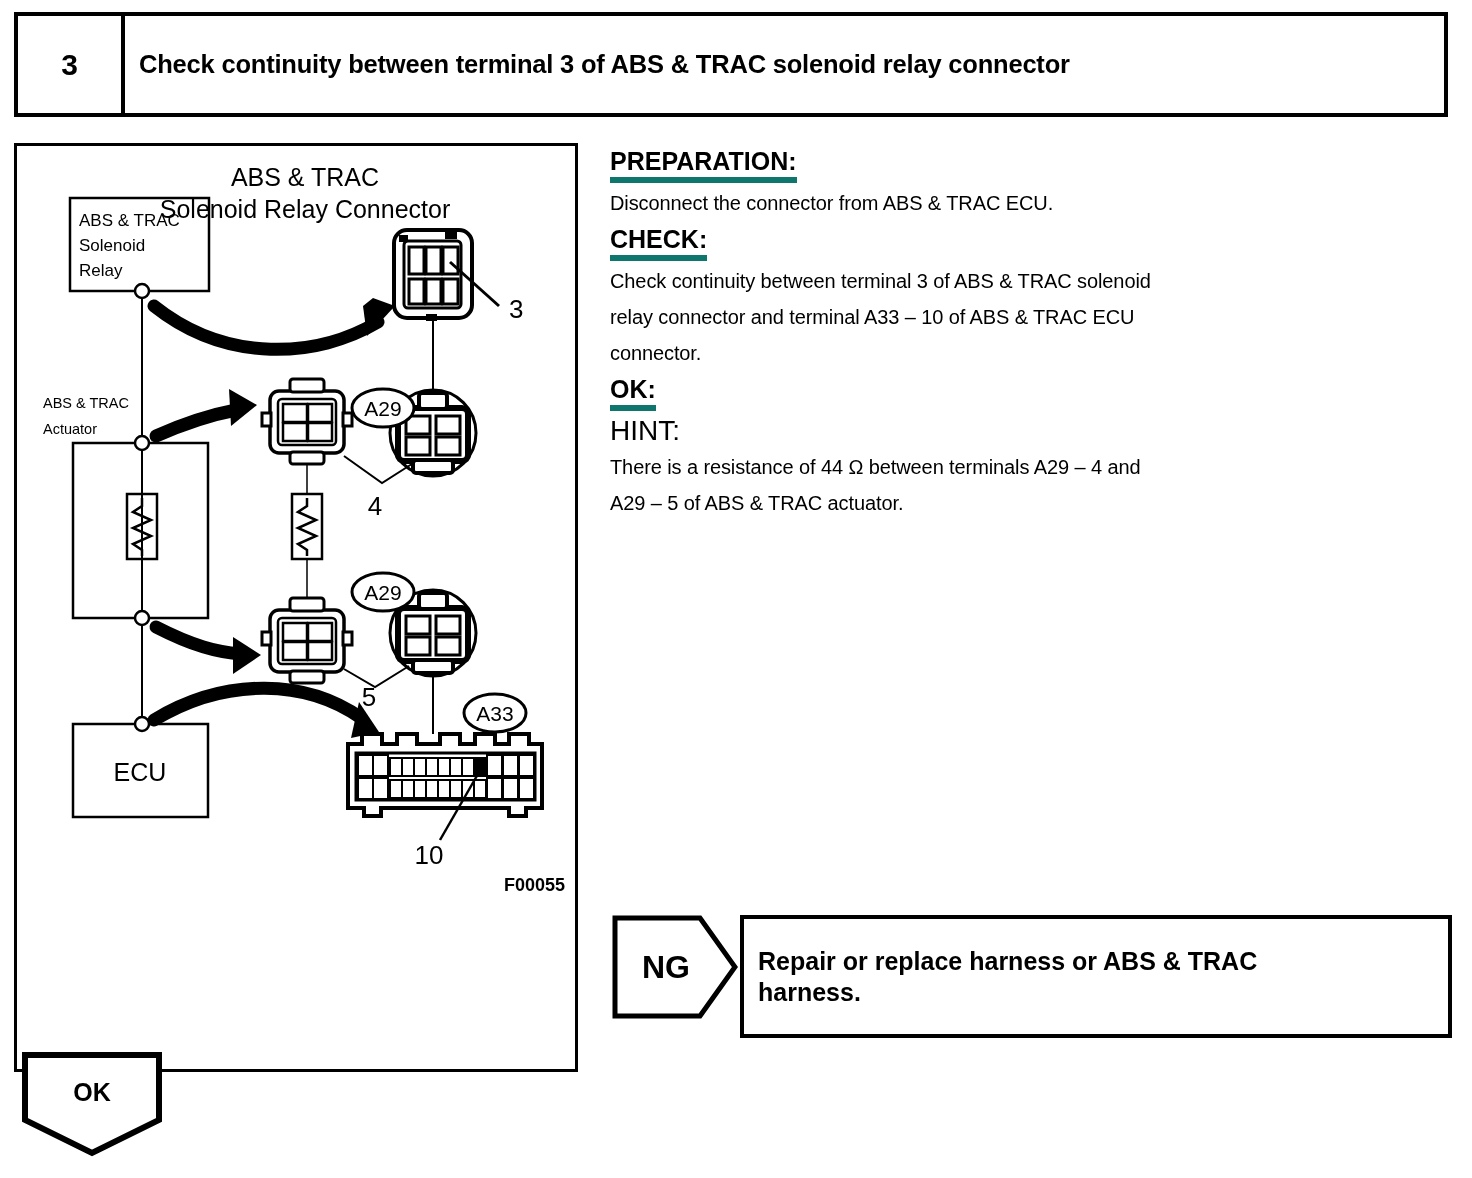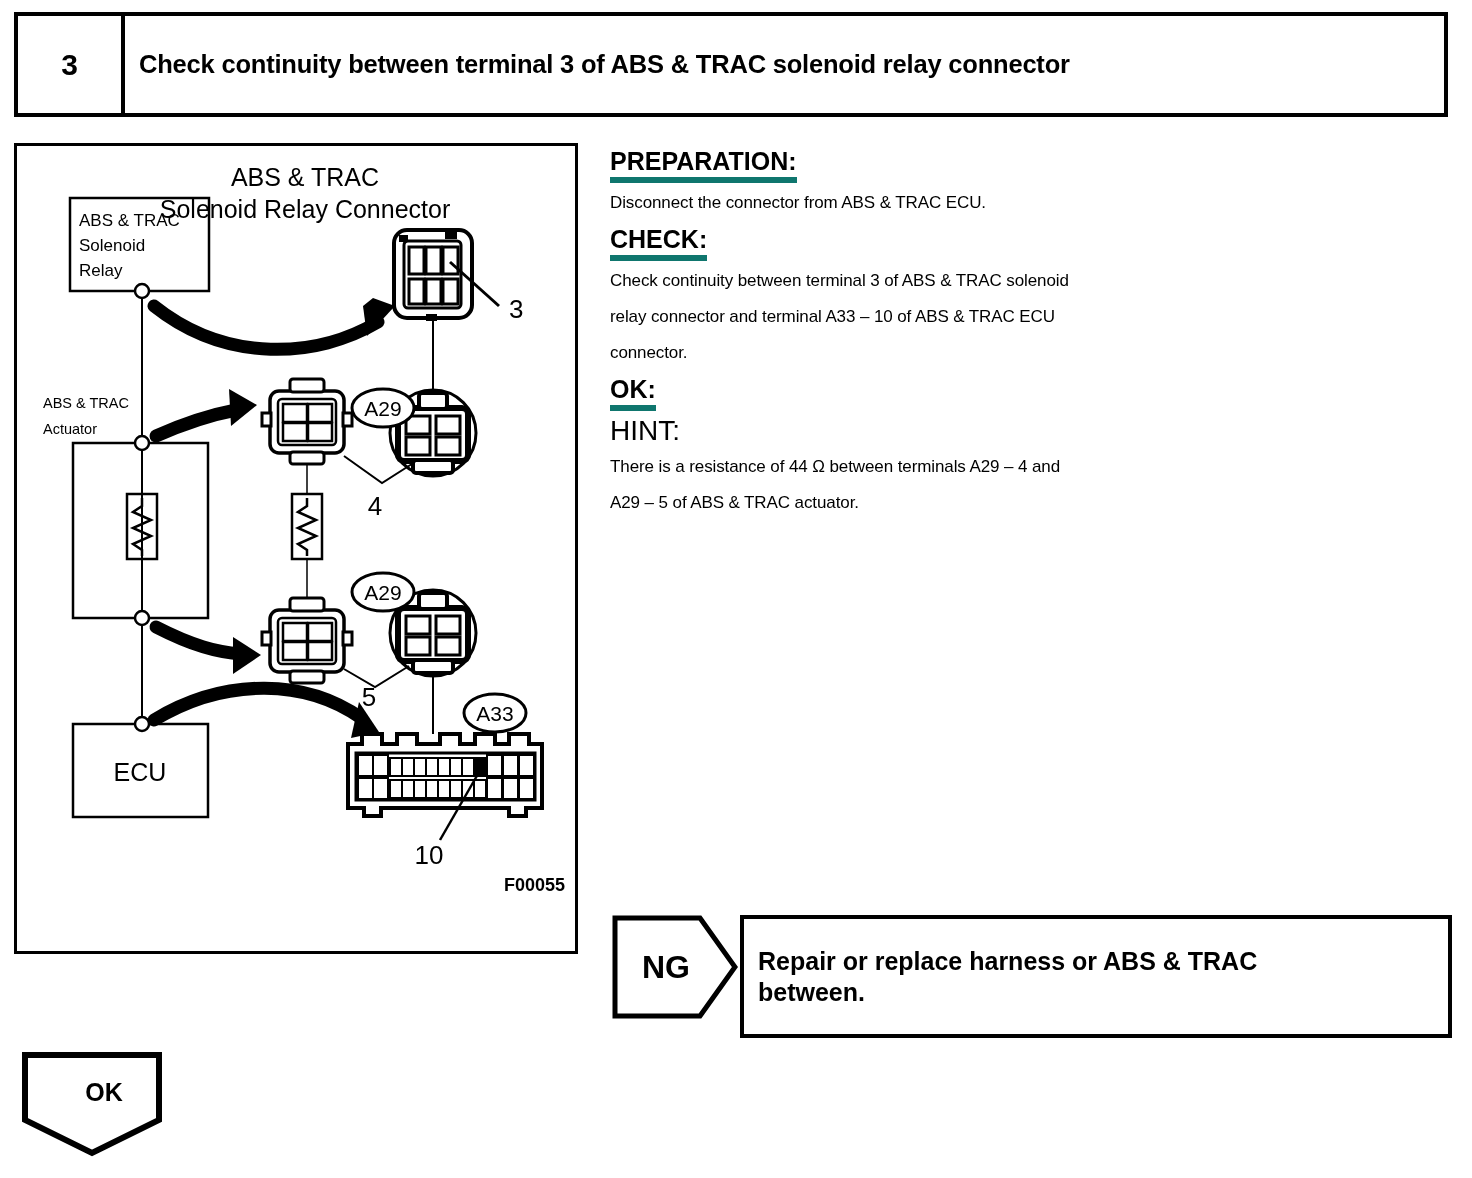--- a/index.html
+++ b/index.html
@@ -50,21 +50,21 @@
     line-height: 31px;
     letter-spacing: -0.2px;
   }
 
   
   #diagram-panel {
     position: absolute;
     left: 14px;
     top: 143px;
     width: 564px;
-    height: 811px;
+    height: 929px;
     border: 3px solid #000;
     box-sizing: border-box;
     overflow: hidden;
   }
   #diagram-svg { display: block; }
 
   
   #procedure-text {
     position: absolute;
     left: 610px;
@@ -74,21 +74,21 @@
   .proc-heading {
     font-size: 25px;
     font-weight: bold;
     line-height: 31px;
     display: inline-block;
     border-bottom: 6px solid #0f766e;
     padding-bottom: 0px;
     margin-bottom: 2px;
   }
   .proc-body {
-    font-size: 17px;
+    font-size: 20px;
     line-height: 36px;
     letter-spacing: -0.1px;
   }
   .proc-value {
     font-size: 24.5px;
     font-weight: bold;
     line-height: 36px;
     padding-left: 85px;
   }
   .proc-plain {
@@ -145,21 +145,21 @@
   
   #ok-block {
     position: absolute;
     left: 22px;
     top: 1052px;
     width: 140px;
     height: 105px;
   }
   #ok-label {
     position: absolute;
-    left: 12px;
+    left: 0;
     top: 0;
     width: 140px;
     height: 80px;
     display: flex;
     align-items: center;
     justify-content: center;
     font-size: 25px;
     font-weight: bold;
   }
 </style>
@@ -368,21 +368,21 @@
 </div>
 
 <div id="ng-row">
   <svg id="ng-chevron" viewBox="0 0 126 104" xmlns="http://www.w3.org/2000/svg">
     <polygon points="3,3 88,3 123,52 88,101 3,101" fill="#fff" stroke="#000" stroke-width="5"></polygon>
   </svg>
   <div id="ng-label">NG</div>
   <div id="ng-action-box">
     <div>
       <div class="line">Repair or replace harness or ABS &amp; TRAC</div>
-      <div class="line">between.</div>
+      <div class="line">harness.</div>
     </div>
   </div>
 </div>
 
 <div id="ok-block">
   <svg width="140" height="105" viewBox="0 0 140 105" xmlns="http://www.w3.org/2000/svg">
     <polygon points="3,3 137,3 137,68 70,101 3,68" fill="#fff" stroke="#000" stroke-width="6"></polygon>
   </svg>
   <div id="ok-label">OK</div>
 </div>

